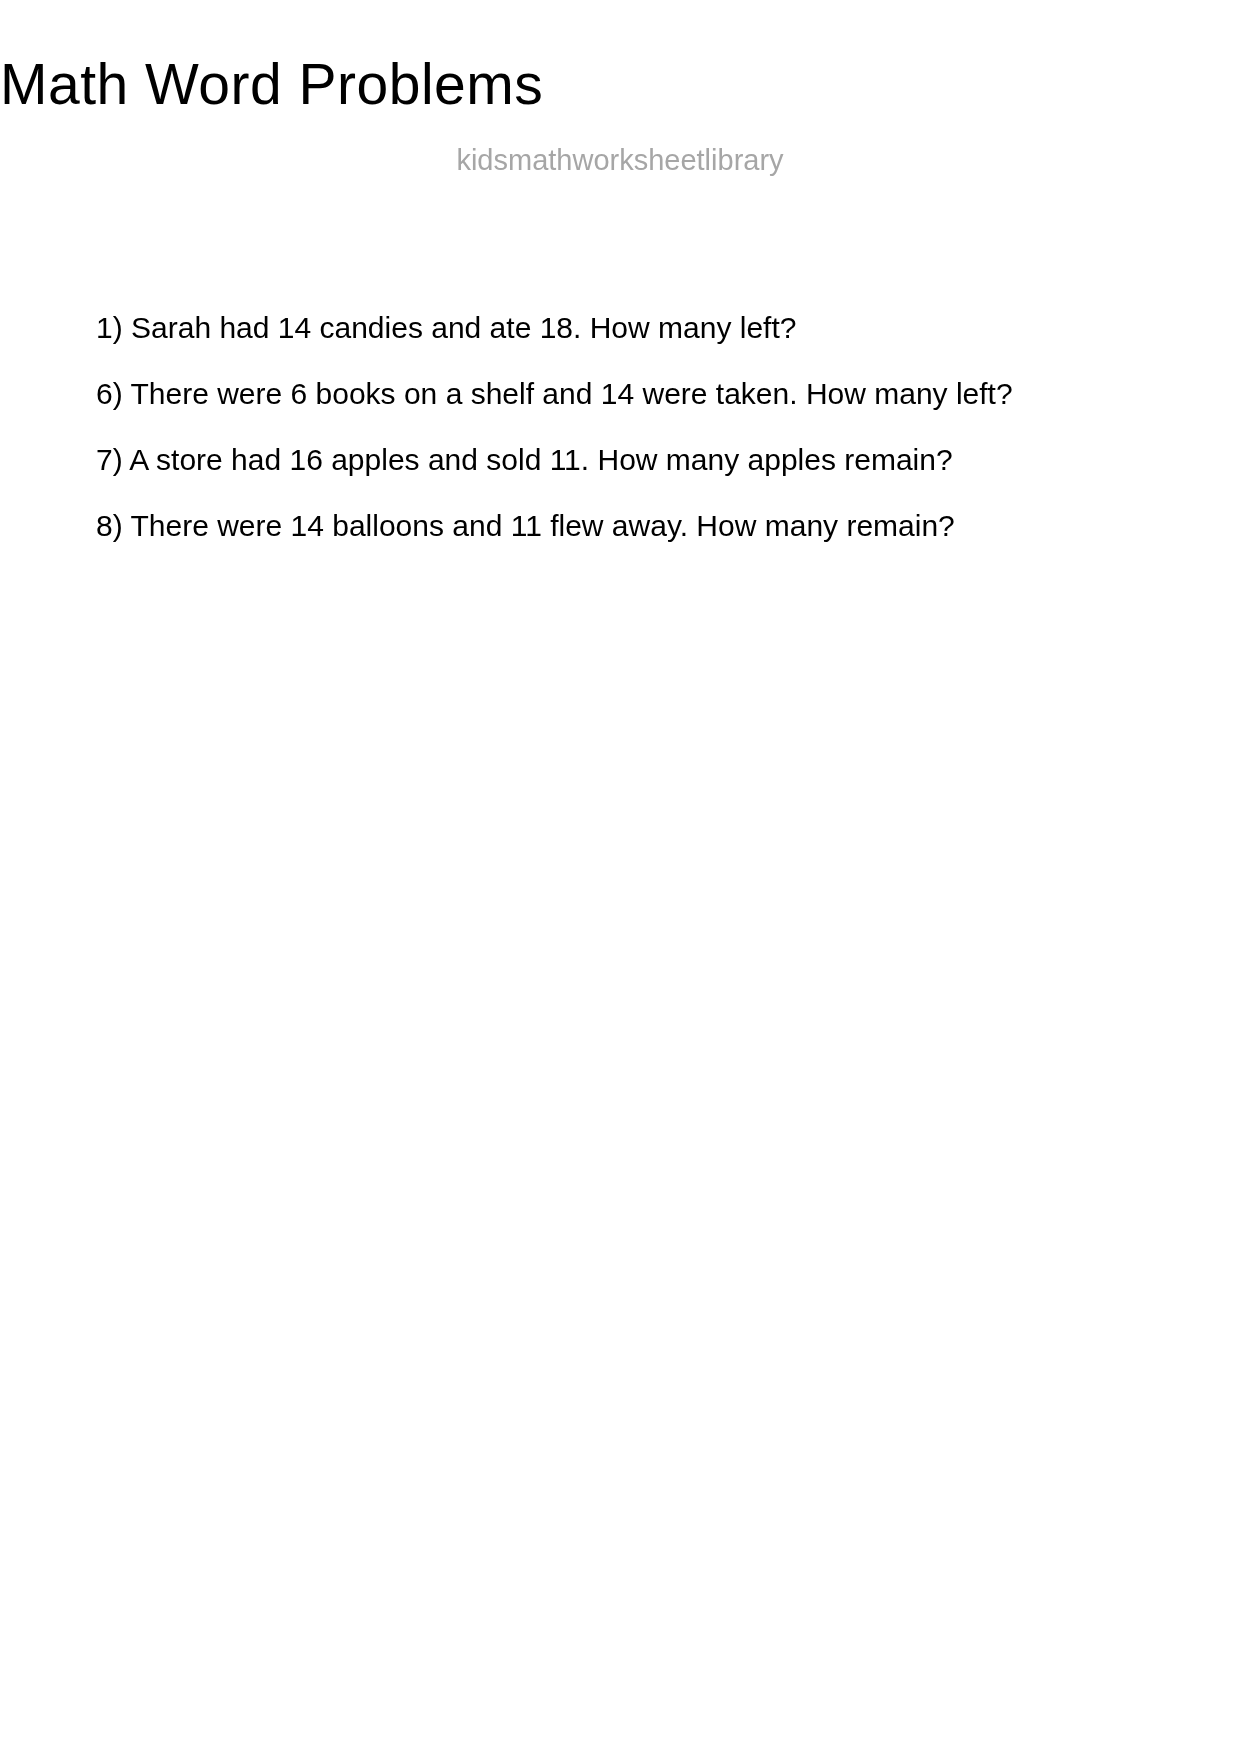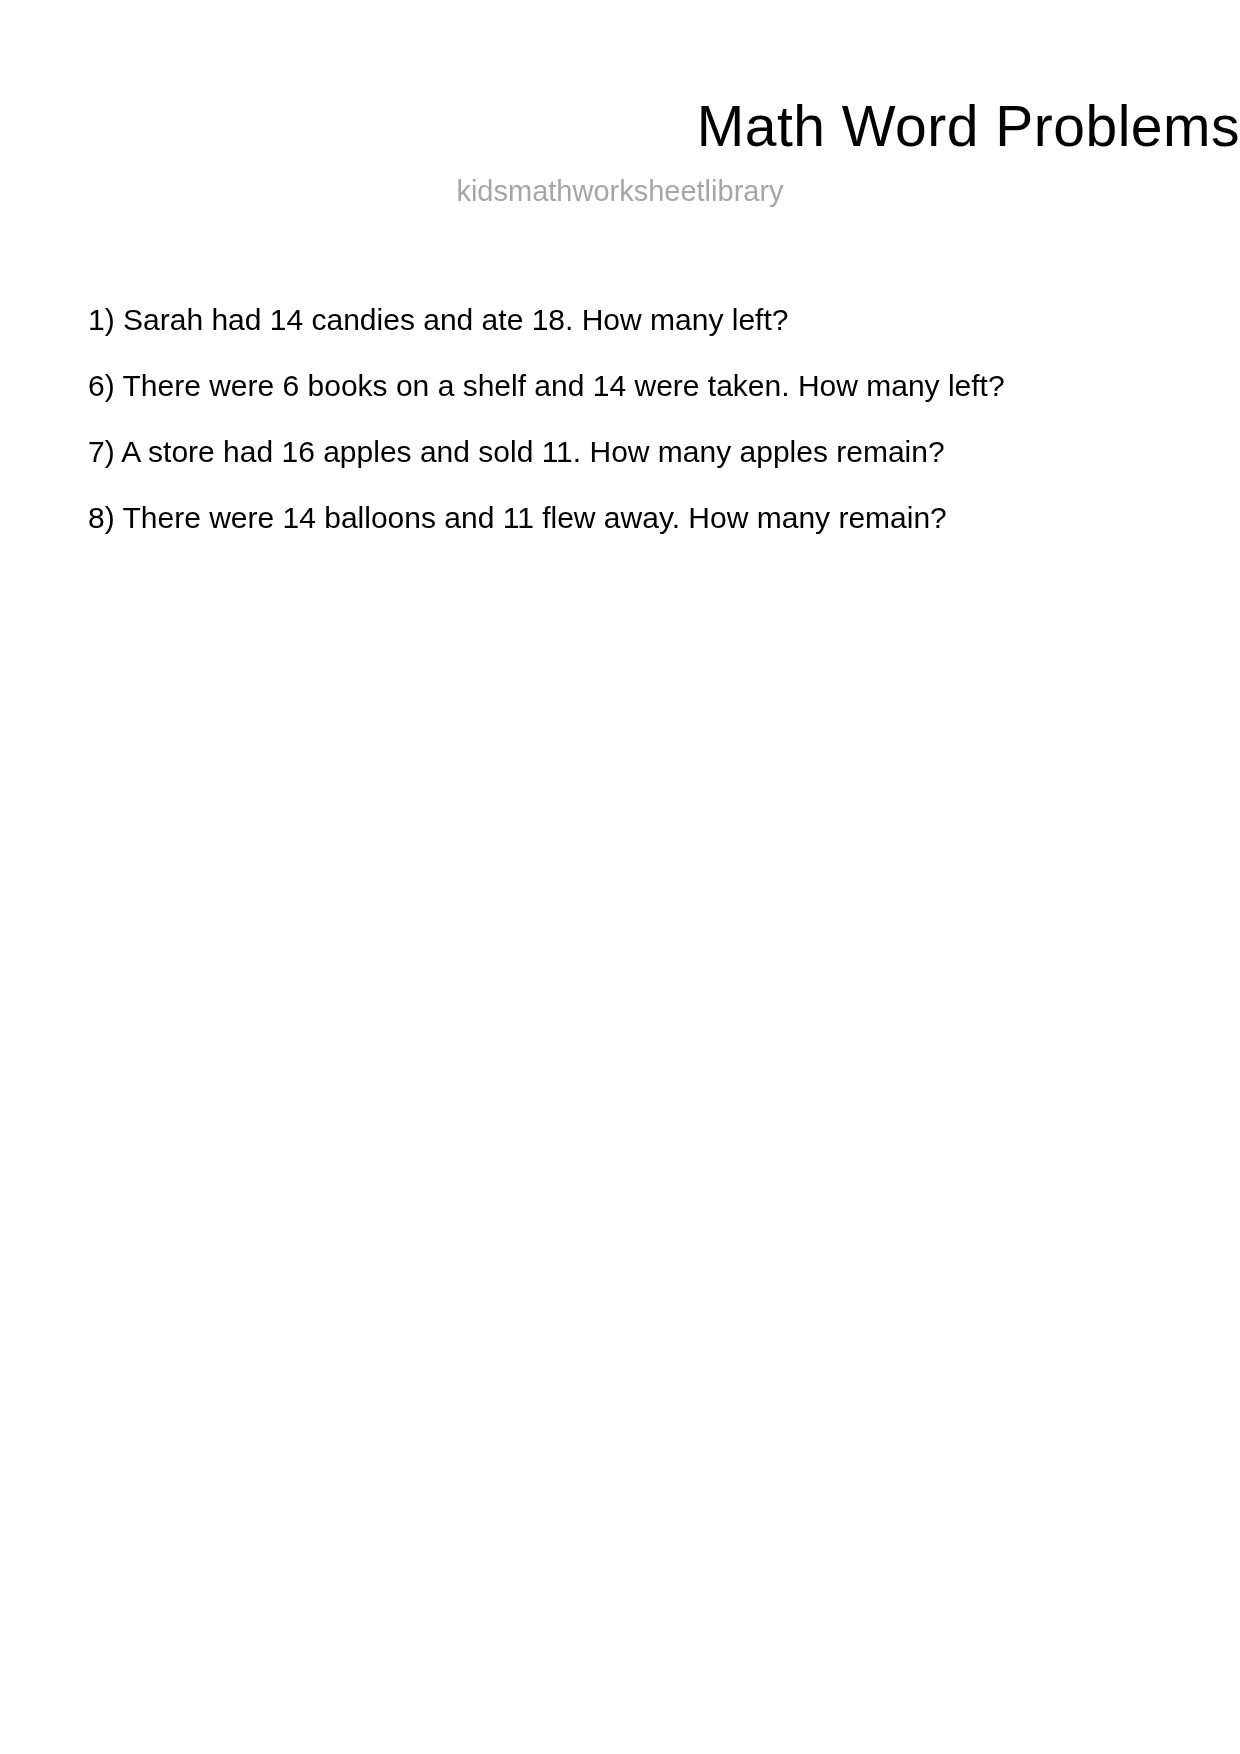--- a/index.html
+++ b/index.html
@@ -14,38 +14,38 @@
   .page {
     position: relative;
     width: 1240px;
     height: 1754px;
     background: #ffffff;
     box-sizing: border-box;
     overflow: hidden;
   }
   .worksheet-title {
     margin: 0;
-    padding-top: 94px;
-    text-align: right;
+    padding-top: 52px;
+    text-align: left;
     font-size: 57px;
     font-weight: normal;
     letter-spacing: 0.5px;
     color: #000000;
     line-height: 1.15;
   }
   .worksheet-subtitle {
-    margin: 14px 0 0 0;
+    margin: 25px 0 0 0;
     text-align: center;
     font-size: 29px;
     font-weight: normal;
     color: #a6a6a6;
     line-height: 1.2;
   }
   .problems {
-    margin: 0;
+    margin: 8px;
     padding: 0;
     list-style: none;
     position: absolute;
     top: 300px;
     left: 88px;
     width: 930px;
   }
   .problem {
     font-size: 30px;
     line-height: 1.33;

